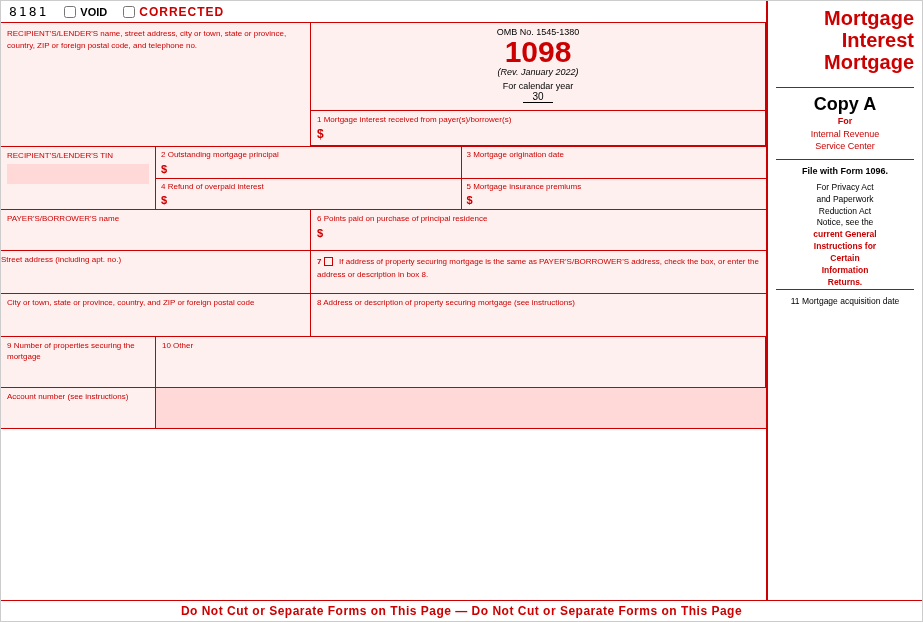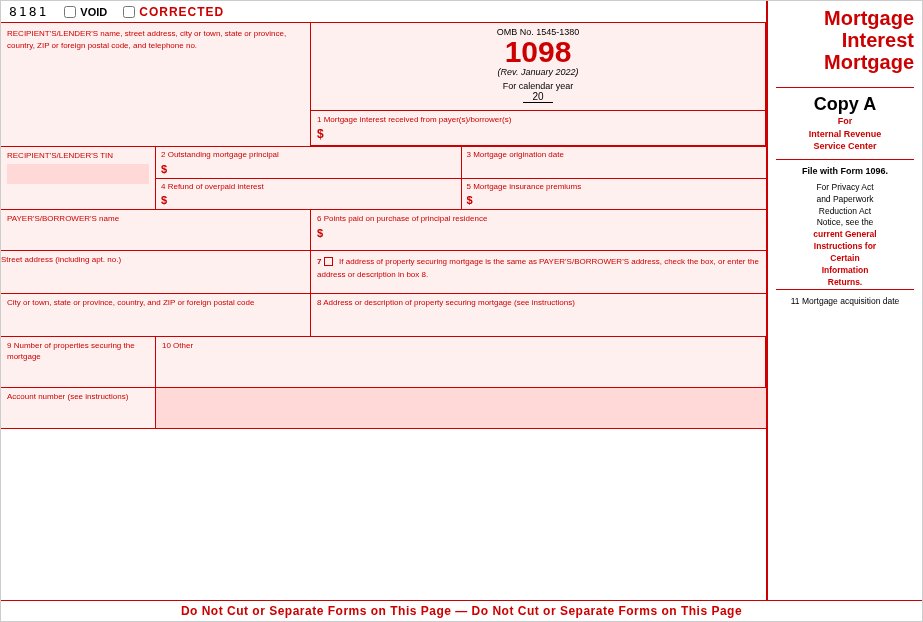--- a/index.html
+++ b/index.html
@@ -427,21 +427,21 @@
           <div class="ombnform-block">
             <div class="omb-section">
               <div class="omb-number">OMB No. 1545-1380</div>
               <div class="form-number">
                 <span>1098</span>
               </div>
               <div class="form-rev">(Rev. January 2022)</div>
               <div class="calendar-section">
                 <span class="calendar-label">For calendar year</span>
                 <br>
-                <span class="calendar-year">20</span>
+                <span class="calendar-year">30</span>
               </div>
             </div>
             <div class="box1-section">
               <div class="box-label">1 Mortgage interest received from payer(s)/borrower(s)</div>
               <div class="dollar-input">$</div>
             </div>
           </div>
         </div>
 
         <div class="row2">
@@ -523,21 +523,21 @@
     <div class="right-panel">
       <div class="title-block">
         <div class="title-text">Mortgage</div>
         <div class="title-text">Interest</div>
         <div class="title-text">Mortgage</div>
       </div>
       <div class="copy-block">
         <div class="copy-label">Copy A</div>
         <div class="copy-sub">
           <span>For</span><br>
-          <span style="font-weight:bold;color:#c00;font-size:9px;">Internal Revenue<br>Service Center</span>
+          <span style="font-weight:normal;color:#c00;font-size:9px;">Internal Revenue<br>Service Center</span>
         </div>
         <div class="file-with">File with Form 1096.</div>
         <div class="privacy-block">
           For Privacy Act<br>and Paperwork<br>Reduction Act<br>Notice, see the<br><span class="privacy-bold">current General<br>Instructions for<br>Certain<br>Information<br>Returns.</span>
         </div>
       </div>
       <div class="mort-date-block">
         <div class="mort-date-label">11 Mortgage
 acquisition date</div>
       </div>

